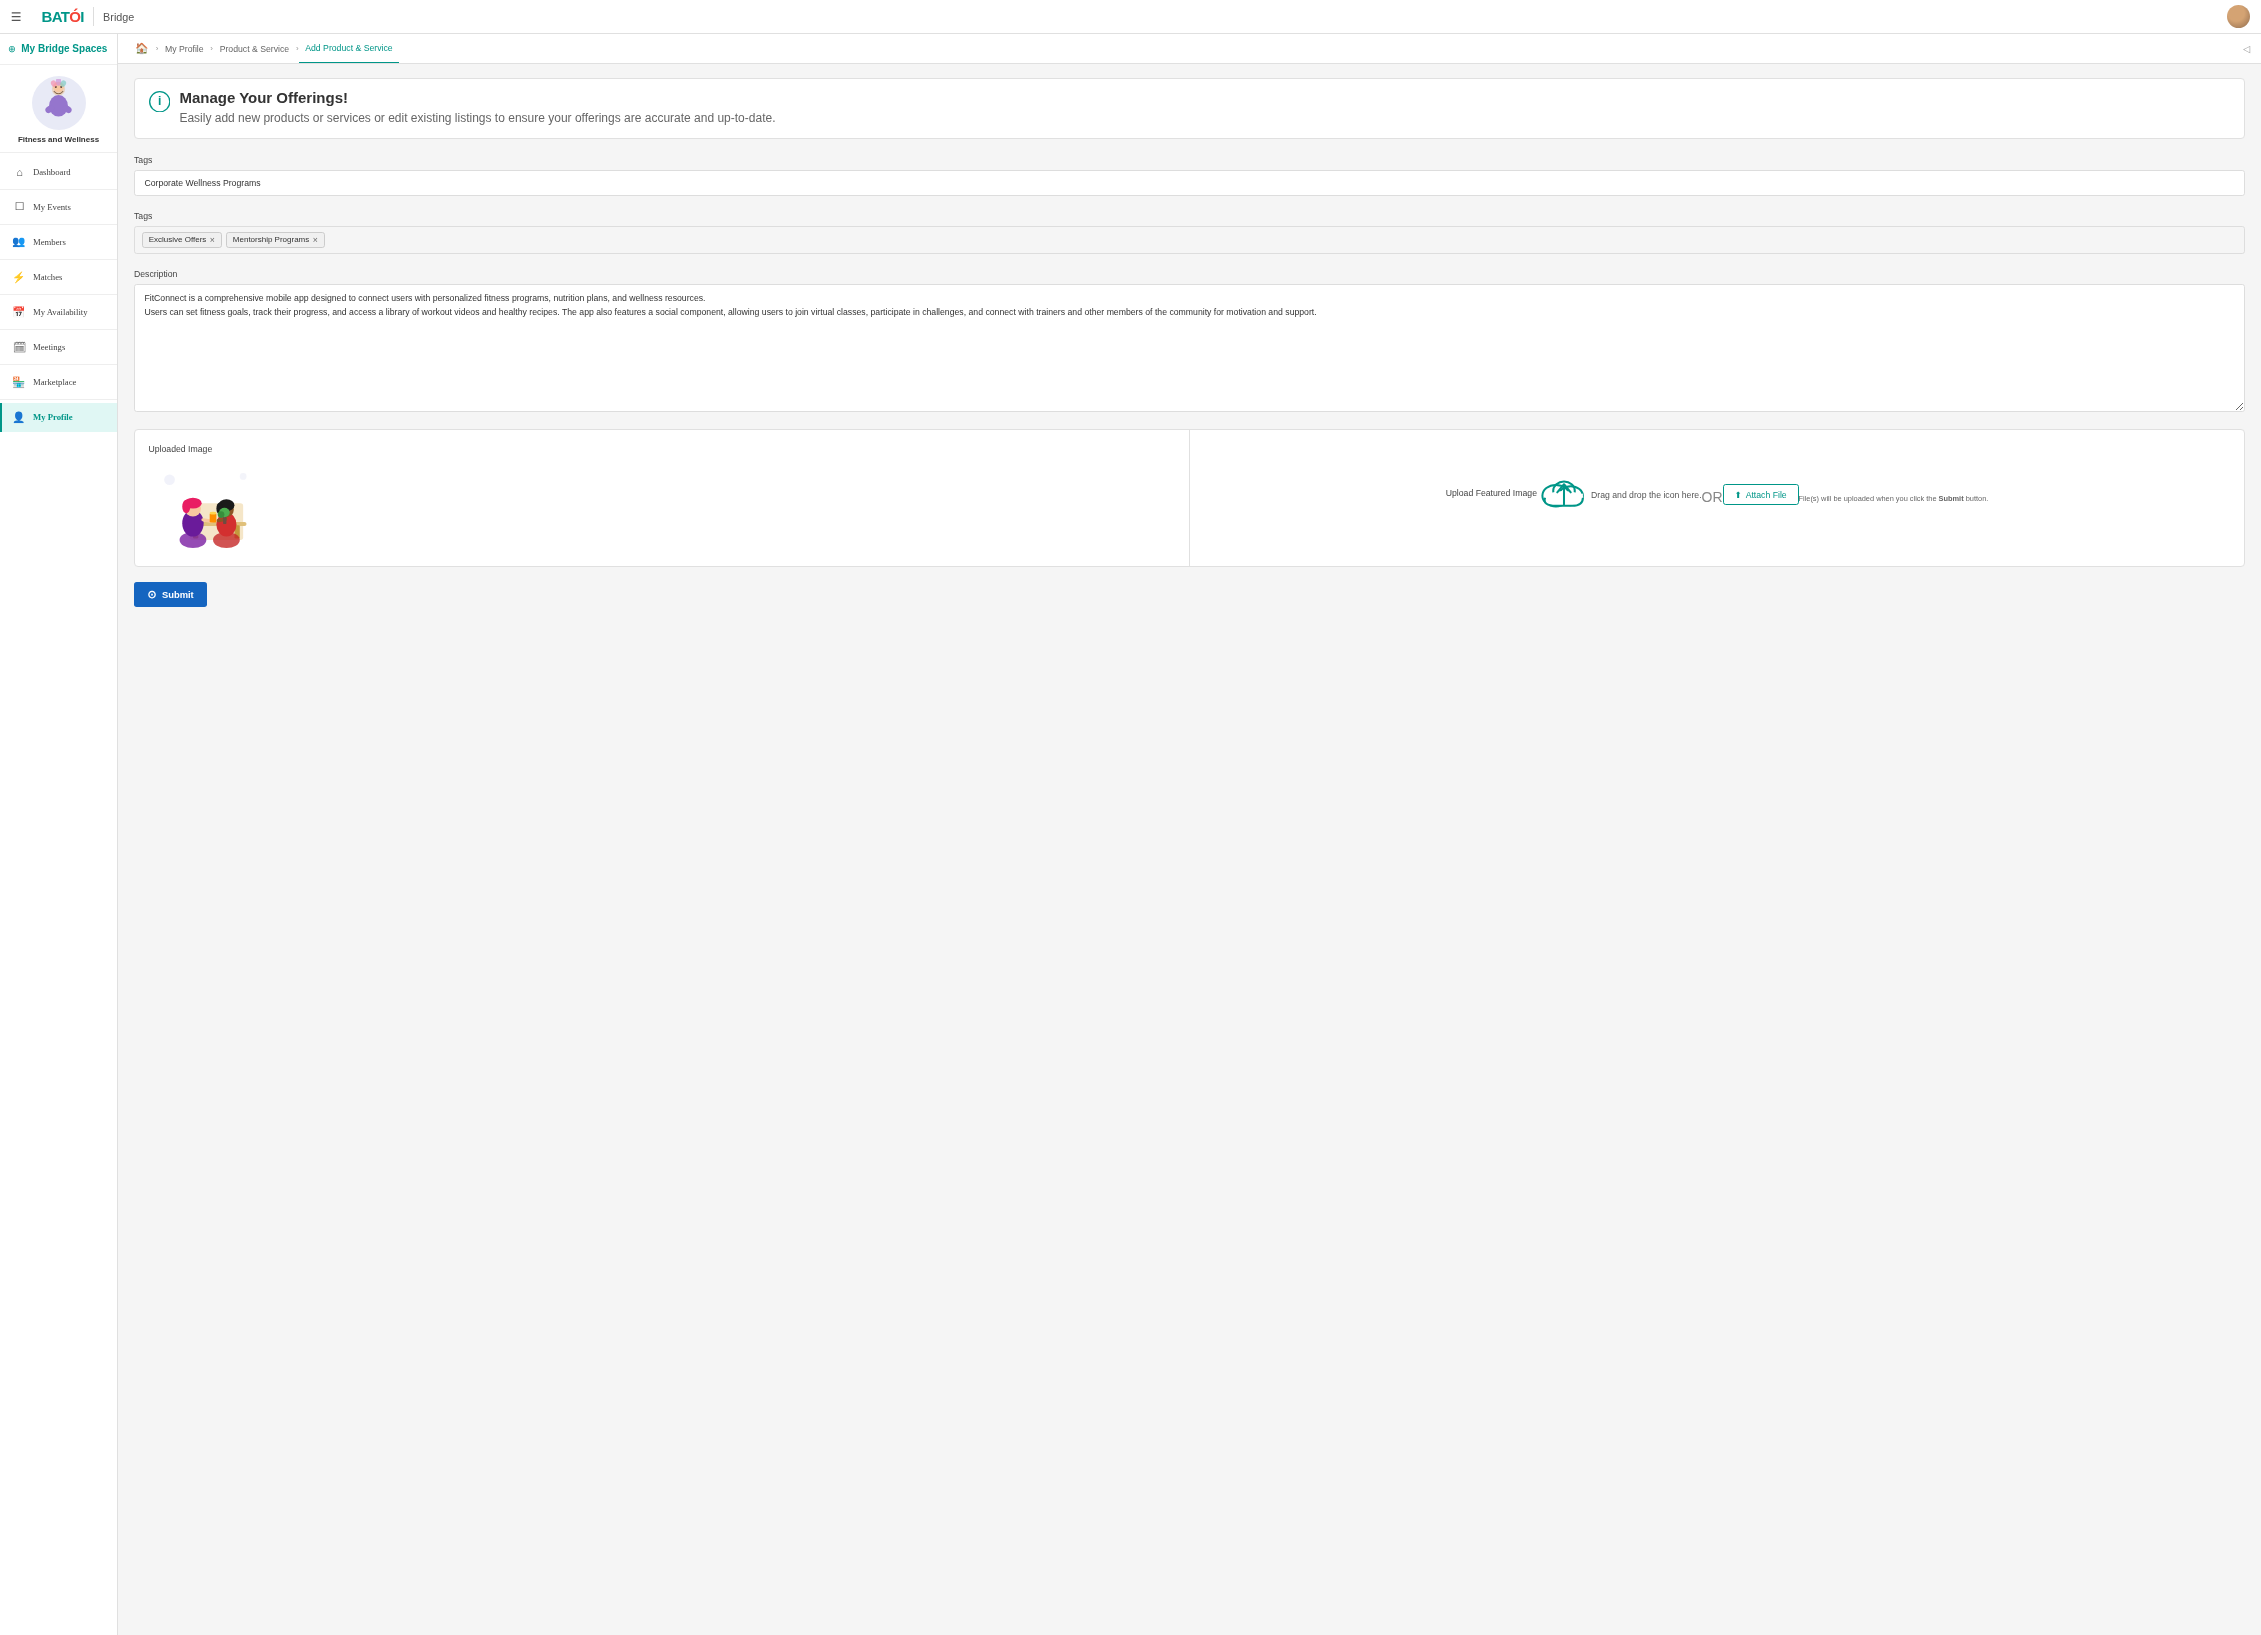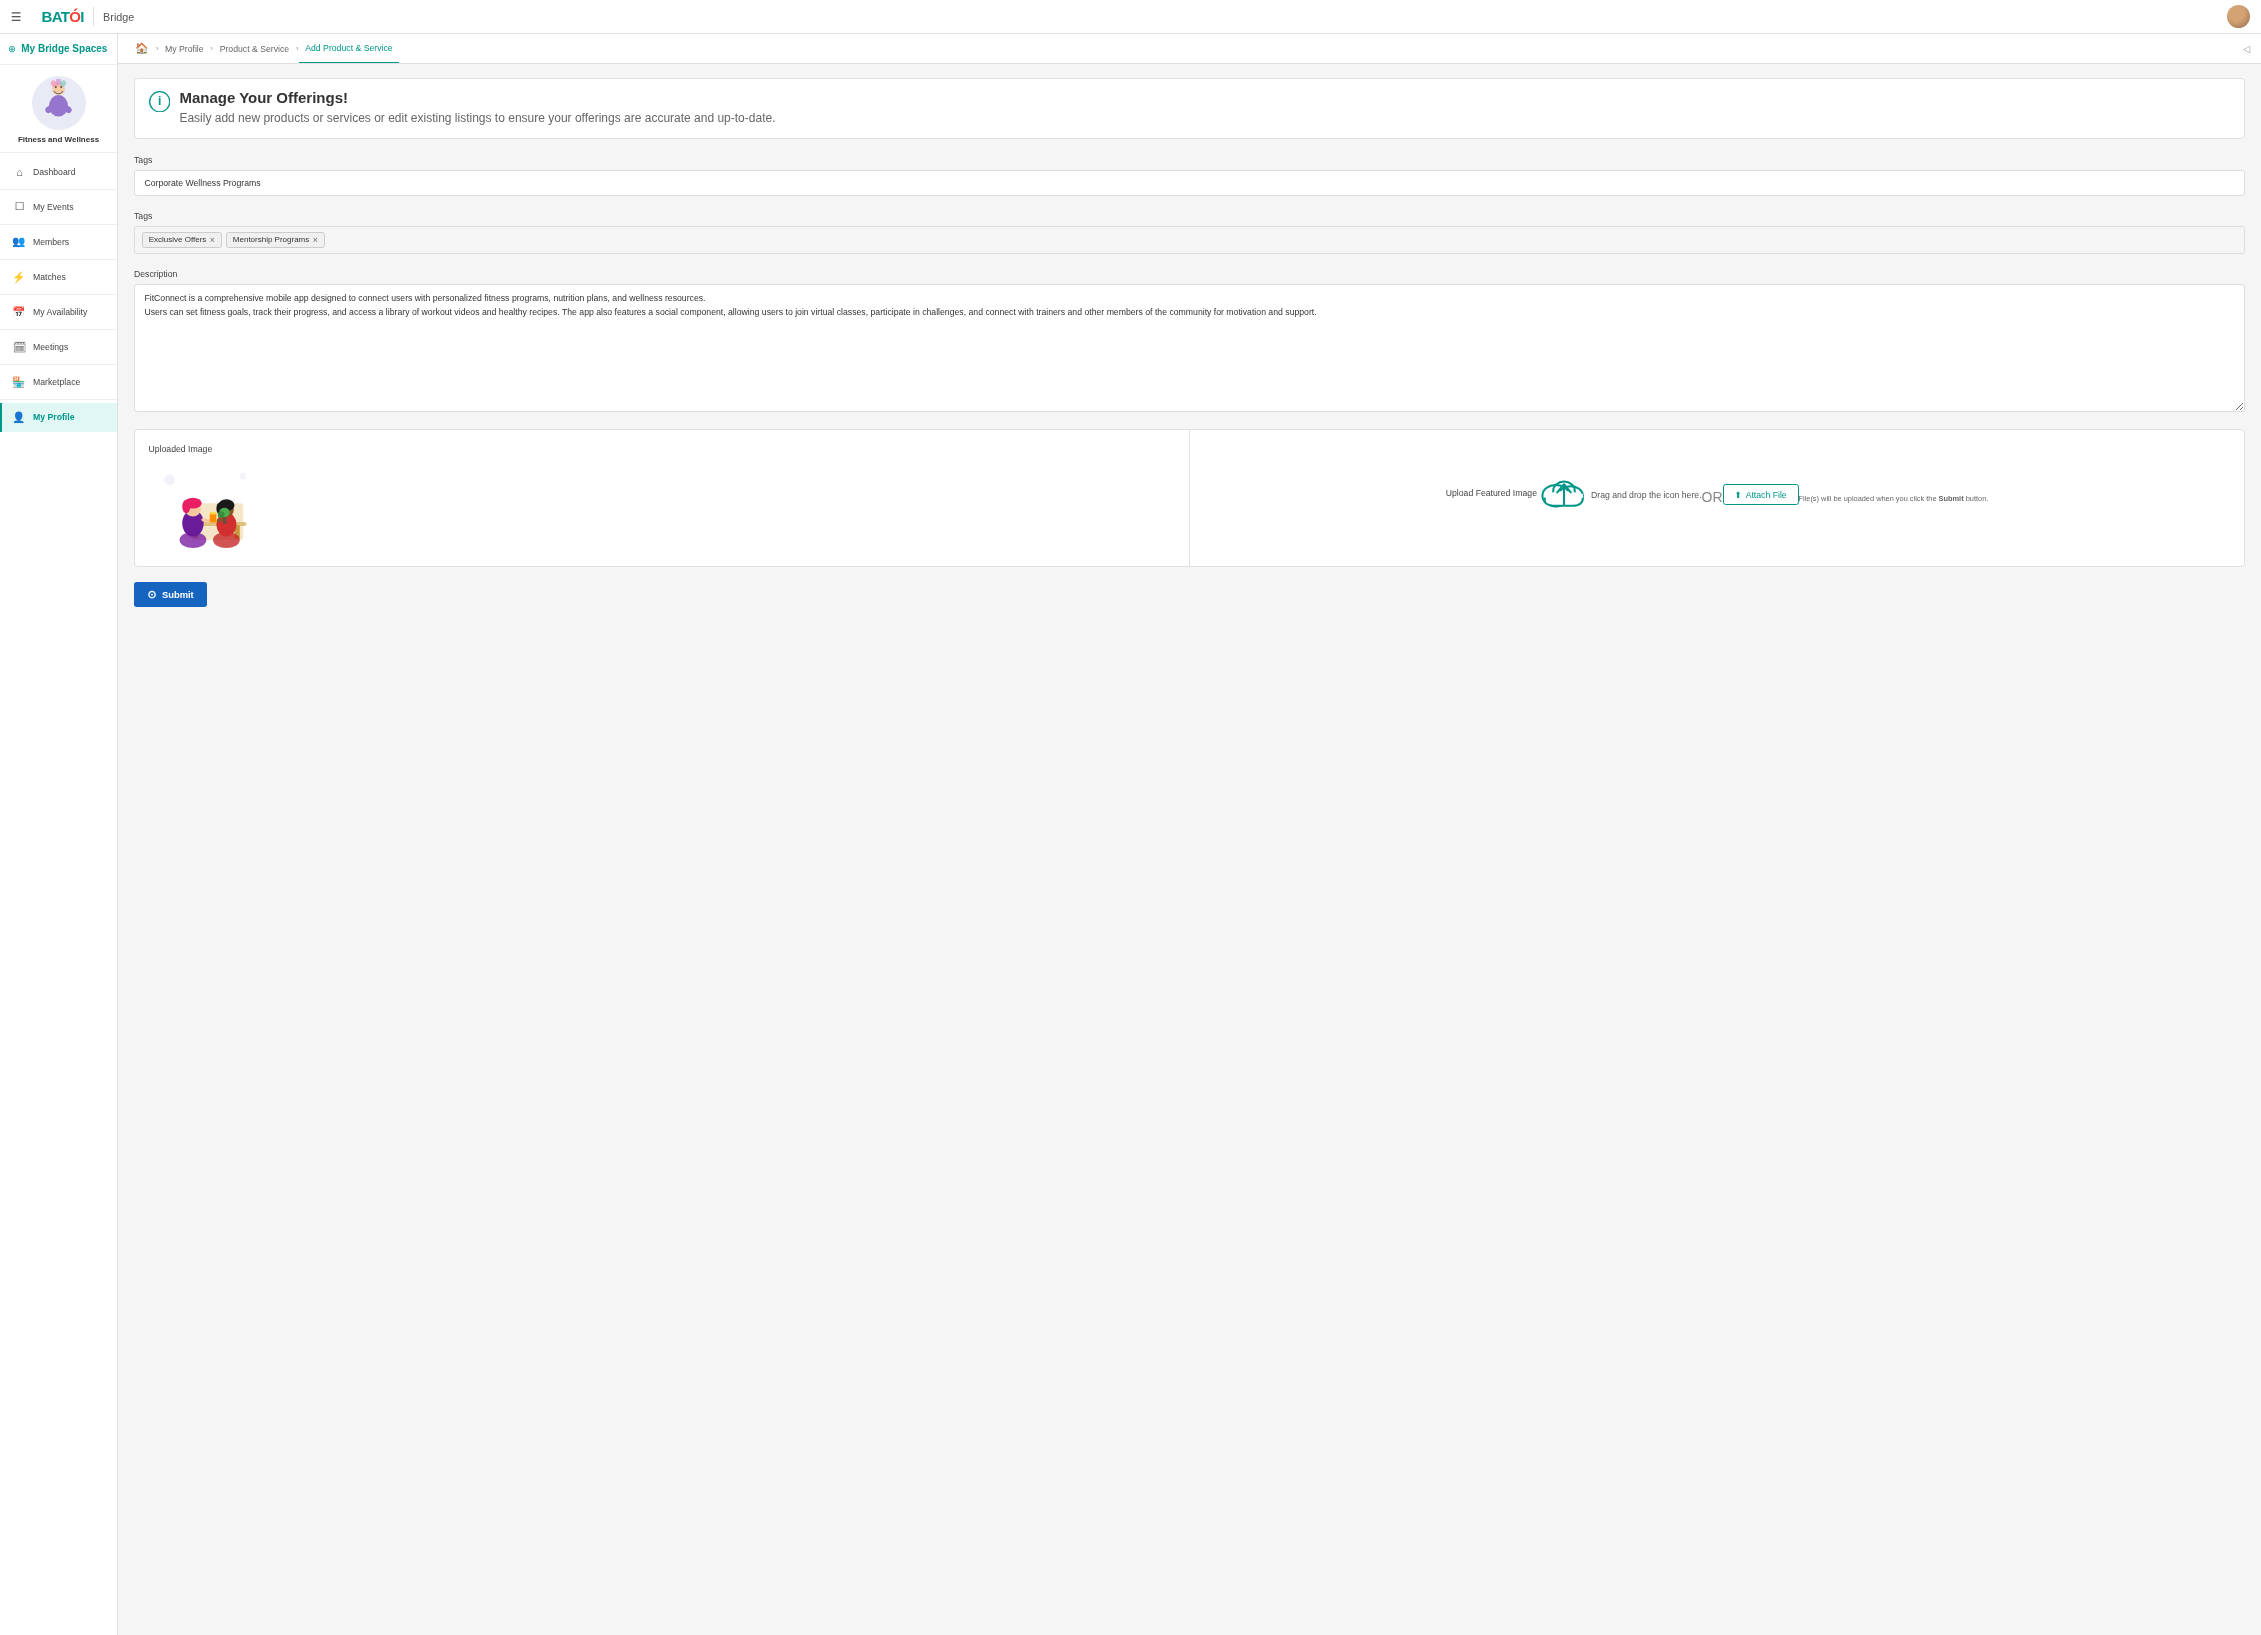--- a/index.html
+++ b/index.html
@@ -40,21 +40,21 @@
     .profile-name { font-size: 8px; font-weight: 600; color: #333; text-align: center; }
 
     .nav-items { padding: 5.4px 0; flex: 1; }
     .nav-item {
       display: flex; align-items: center; gap: 6.7px; padding: 8px 10.8px;
       cursor: pointer; font-size: 8.7px; color: #444; border-left: 2px solid transparent;
       transition: background 0.15s;
     }
     .nav-item.active { color: #009688; border-left-color: #009688; background: #e0f7f4; font-weight: 600; }
     .nav-item-icon { font-size: 10.8px; width: 13.5px; text-align: center; }
-    .nav-item-label { font-size: 8.7px; }
+    .nav-item-label { font-size: 8.7px; font-family: Liberation Serif, serif; }
     .nav-divider { height: 0.7px; background: #eee; margin: 2.7px 0; }
 
     
     .main { flex: 1; display: flex; flex-direction: column; overflow: hidden; }
 
     
     .breadcrumb-bar {
       background: #fff; border-bottom: 0.7px solid #e0e0e0;
       display: flex; align-items: center; padding: 0 10.8px; height: 30px; flex-shrink: 0; gap: 0;
     }

